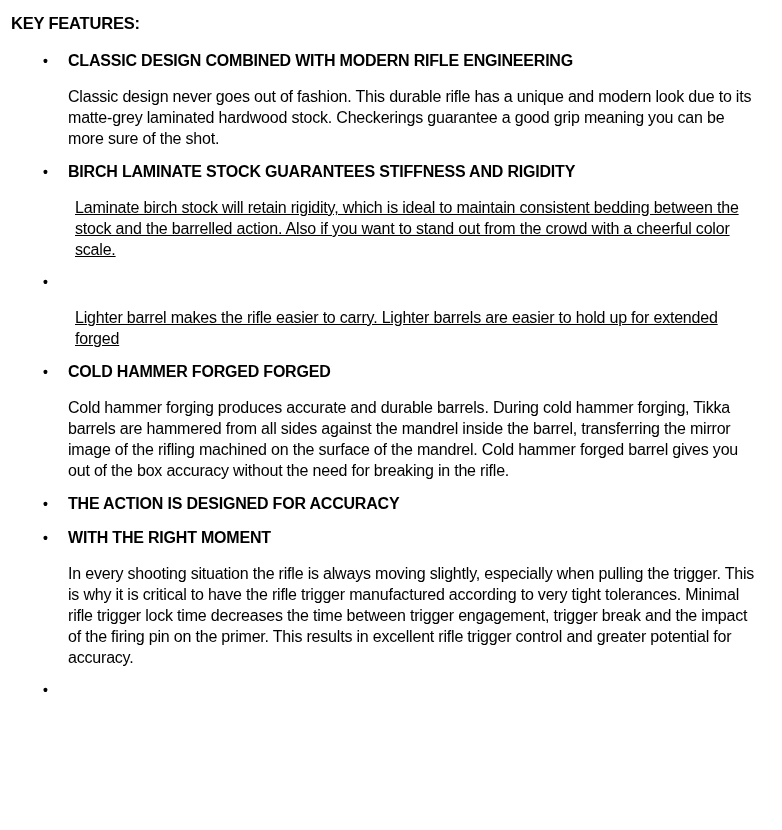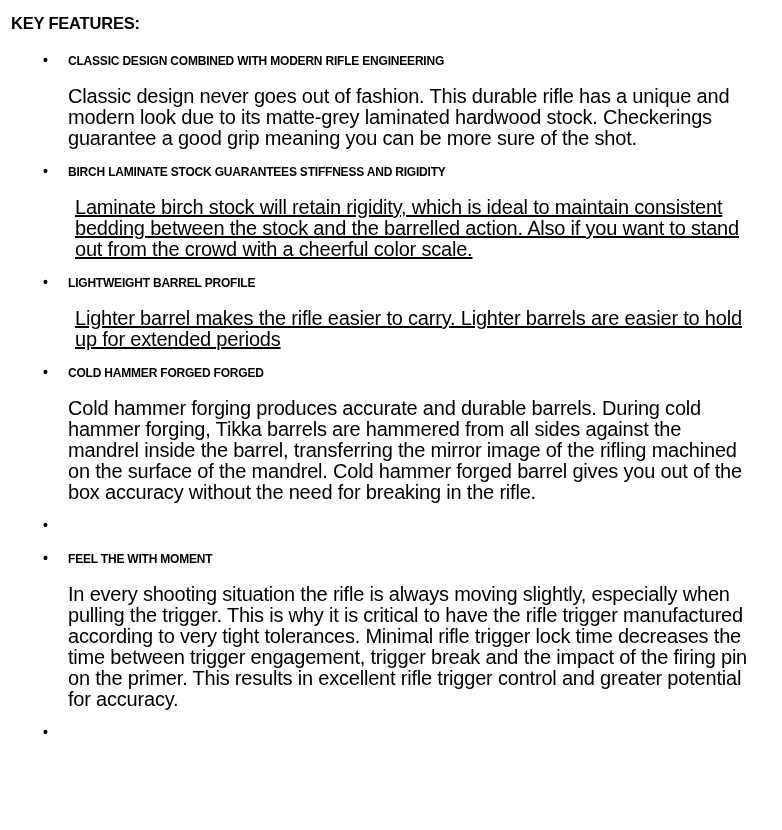--- a/index.html
+++ b/index.html
@@ -35,29 +35,29 @@
     margin-bottom: 16px;
   }
   .bullet {
     width: 25px;
     flex: 0 0 25px;
     font-size: 14px;
     font-weight: bold;
     line-height: 17px;
   }
   .feature-heading {
-    font-size: 12px;
+    font-size: 16px;
     font-weight: bold;
     letter-spacing: -0.2px;
     line-height: 17px;
   }
   .feature-body {
     margin: 0 15px 14px 25px; 
     max-width: 703px;
-    font-size: 20px;
+    font-size: 16px;
     letter-spacing: -0.2px;
     line-height: 21px;
   }
   .feature-body.indent {
     padding-left: 7px; 
     text-decoration: underline;
   }
 </style>
 </head>
 <body>
@@ -80,43 +80,43 @@
       <div class="feature-head">
         <span class="bullet">•</span>
         <span class="feature-heading">BIRCH LAMINATE STOCK GUARANTEES STIFFNESS AND RIGIDITY</span>
       </div>
       <p class="feature-body indent">Laminate birch stock will retain rigidity, which is ideal to maintain consistent bedding between the stock and the barrelled action. Also if you want to stand out from the crowd with a cheerful color scale.</p>
     </li>
 
     <li class="feature-item">
       <div class="feature-head">
         <span class="bullet">•</span>
-        <span class="feature-heading">LIGHTWEIGHT BARREL PROFILE</span>
       </div>
-      <p class="feature-body indent">Lighter barrel makes the rifle easier to carry. Lighter barrels are easier to hold up for extended periods</p>
+      <p class="feature-body indent">Lighter barrel makes the rifle easier to carry. Lighter barrels are easier to hold up for extended forged</p>
     </li>
 
     <li class="feature-item">
       <div class="feature-head">
         <span class="bullet">•</span>
         <span class="feature-heading">COLD HAMMER FORGED FORGED</span>
       </div>
       <p class="feature-body">Cold hammer forging produces accurate and durable barrels. During cold hammer forging, Tikka barrels are hammered from all sides against the mandrel inside the barrel, transferring the mirror image of the rifling machined on the surface of the mandrel. Cold hammer forged barrel gives you out of the box accuracy without the need for breaking in the rifle.</p>
     </li>
 
     <li class="feature-item">
       <div class="feature-head">
         <span class="bullet">•</span>
+        <span class="feature-heading">THE ACTION IS DESIGNED FOR ACCURACY</span>
       </div>
     </li>
 
     <li class="feature-item">
       <div class="feature-head">
         <span class="bullet">•</span>
-        <span class="feature-heading">FEEL THE WITH MOMENT</span>
+        <span class="feature-heading">WITH THE RIGHT MOMENT</span>
       </div>
       <p class="feature-body">In every shooting situation the rifle is always moving slightly, especially when pulling the trigger. This is why it is critical to have the rifle trigger manufactured according to very tight tolerances. Minimal rifle trigger lock time decreases the time between trigger engagement, trigger break and the impact of the firing pin on the primer. This results in excellent rifle trigger control and greater potential for accuracy.</p>
     </li>
 
     <li class="feature-item">
       <div class="feature-head">
         <span class="bullet">•</span>
       </div>
     </li>
 

